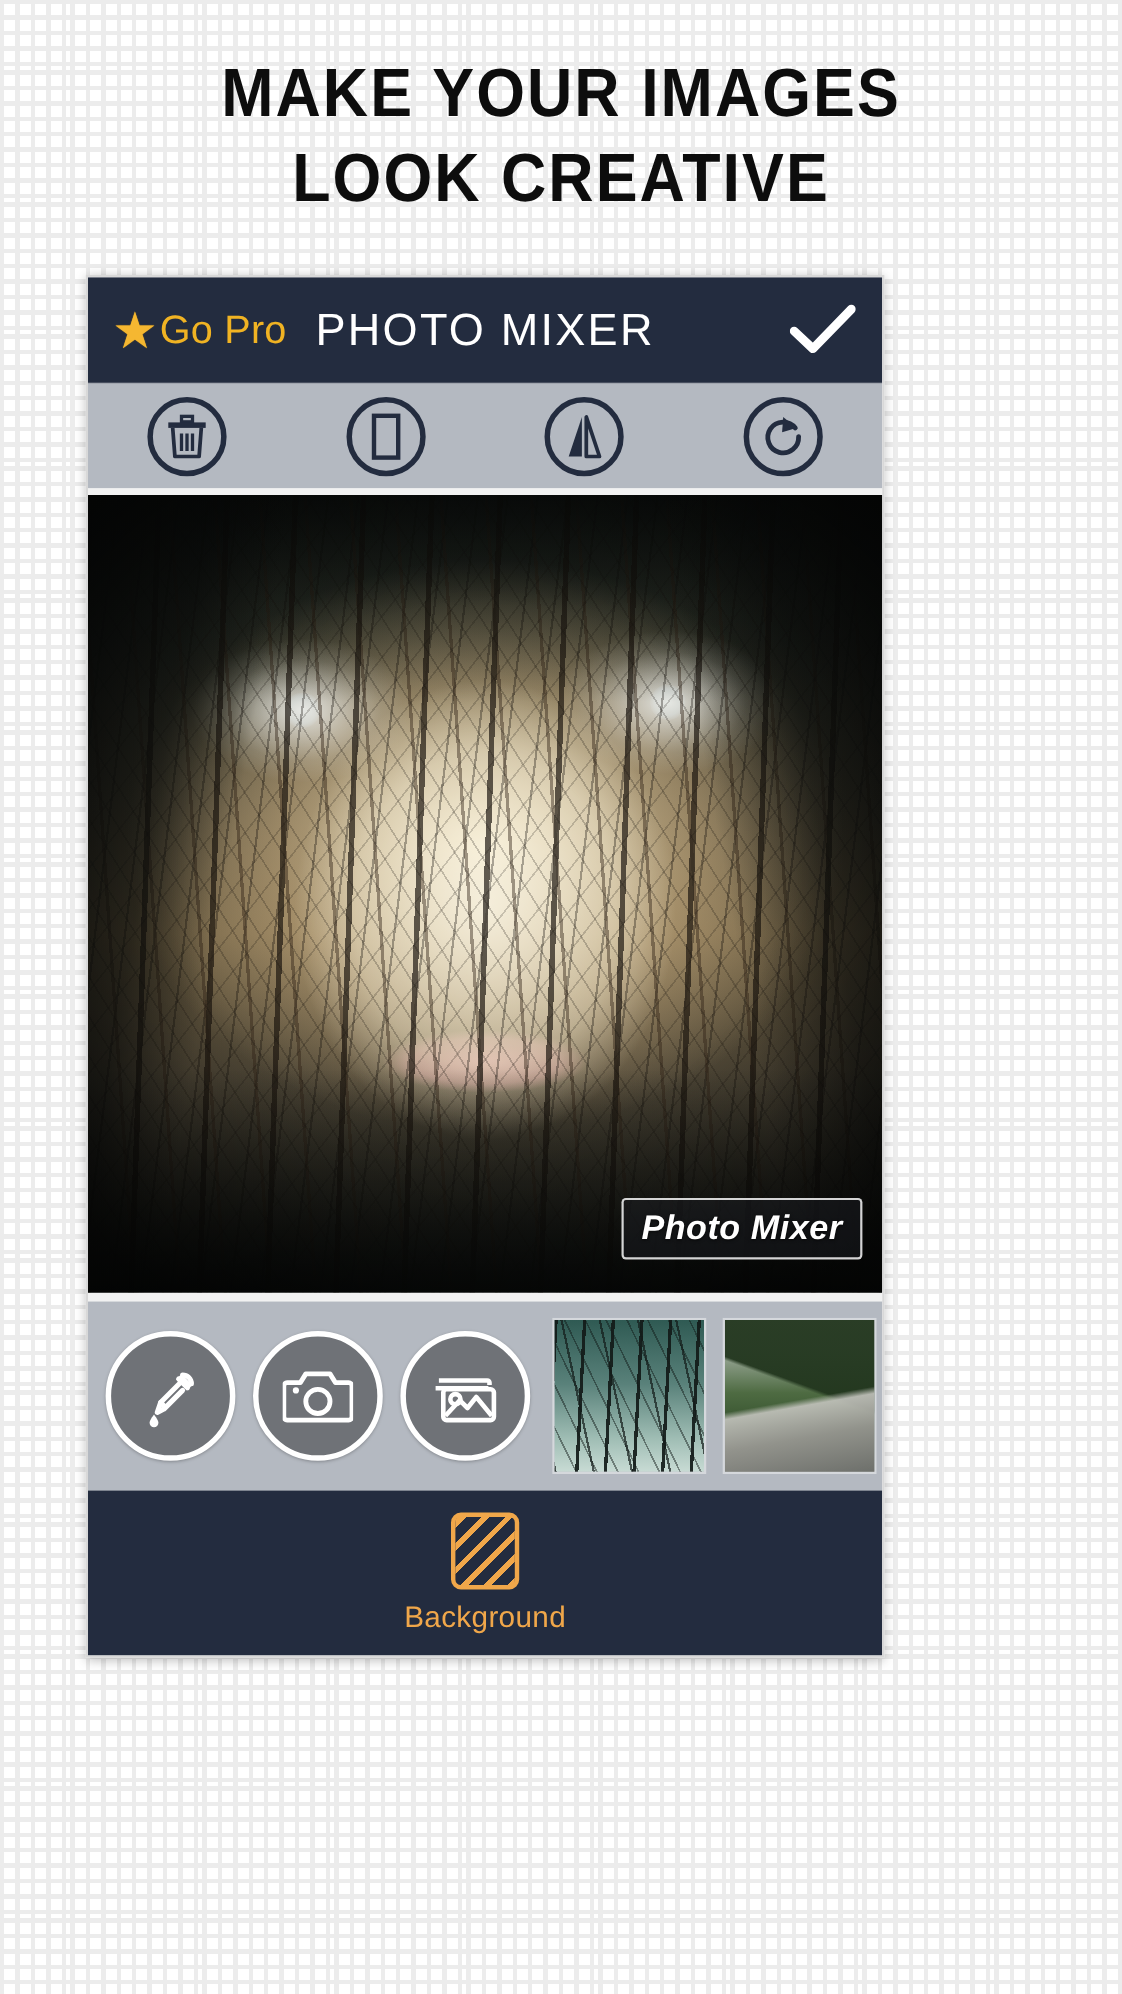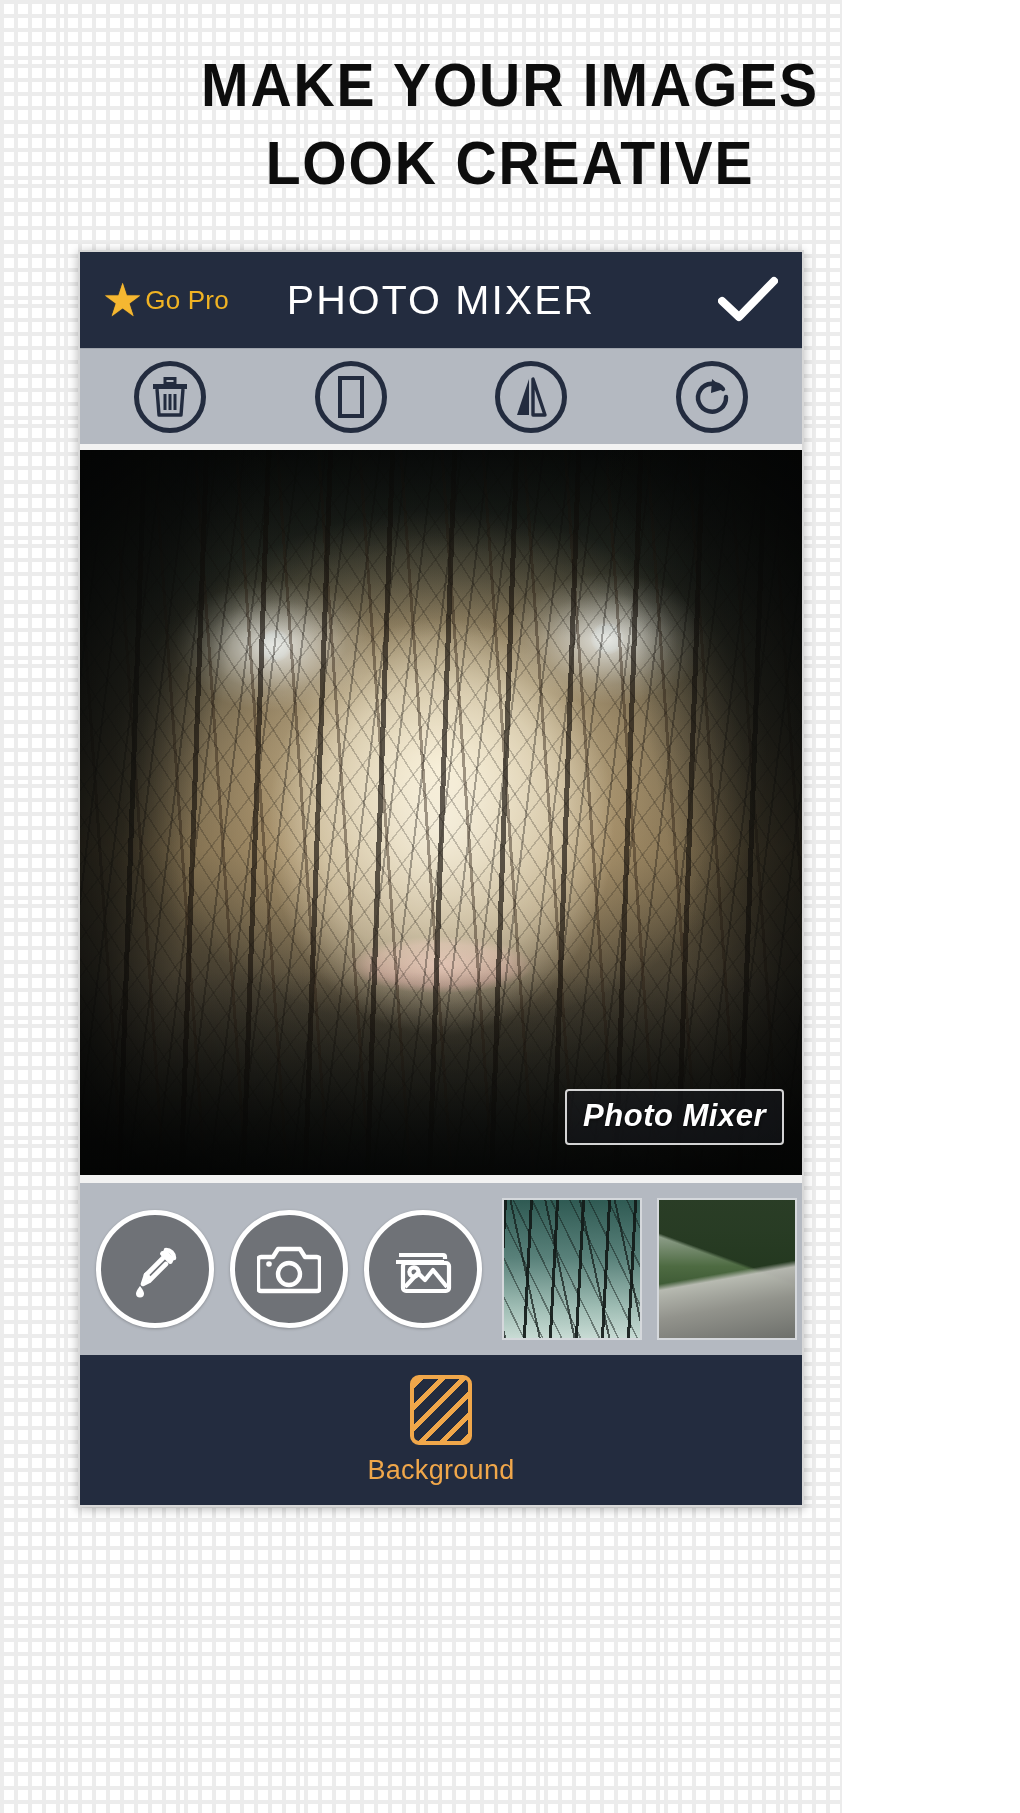--- a/index.html
+++ b/index.html
@@ -7,21 +7,21 @@
   html, body {
     width: 1020px;
     height: 1813px;
     overflow: hidden;
     font-family: "Liberation Sans", sans-serif;
   }
 
   
   #promo-backdrop {
     position: relative;
-    width: 842px;
+    width: 1020px;
     height: 1813px;
     background-color: #ffffff;
     background-image:
       repeating-radial-gradient(#fff 0 0, transparent 0 0),
       
       repeating-linear-gradient(to right,
         #ececec 0px, #ececec 4px, #ffffff 4px, #ffffff 14px,
         #ececec 14px, #ececec 18px, #ffffff 18px, #ffffff 28px,
         #ececec 28px, #ececec 32px, #ffffff 32px, #ffffff 42px,
         #ececec 42px, #ececec 46px, #ffffff 46px, #ffffff 56px,
@@ -93,21 +93,21 @@
     gap: 2px;
   }
   .star-glyph {
     font-size: 46px;
     line-height: 46px;
     color: #f5b731;
     text-shadow: 0 0 1px #d79a18;
   }
   #go-pro-label {
     color: #f0b323;
-    font-size: 26px;
+    font-size: 36px;
     font-weight: 400;
     letter-spacing: .2px;
   }
   #app-title {
     position: absolute;
     left: 0; right: 0;
     text-align: center;
     color: #ffffff;
     font-size: 41px;
     font-weight: 400;

